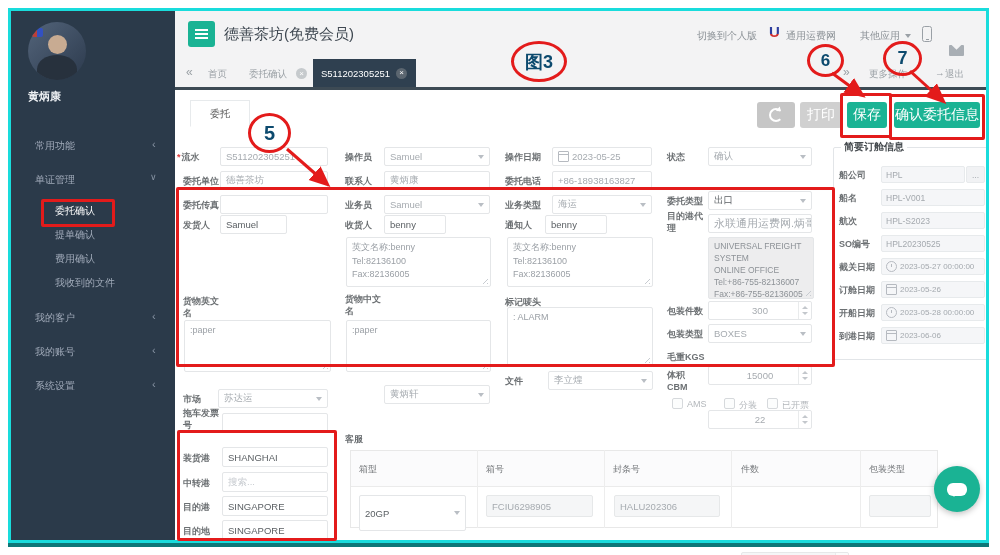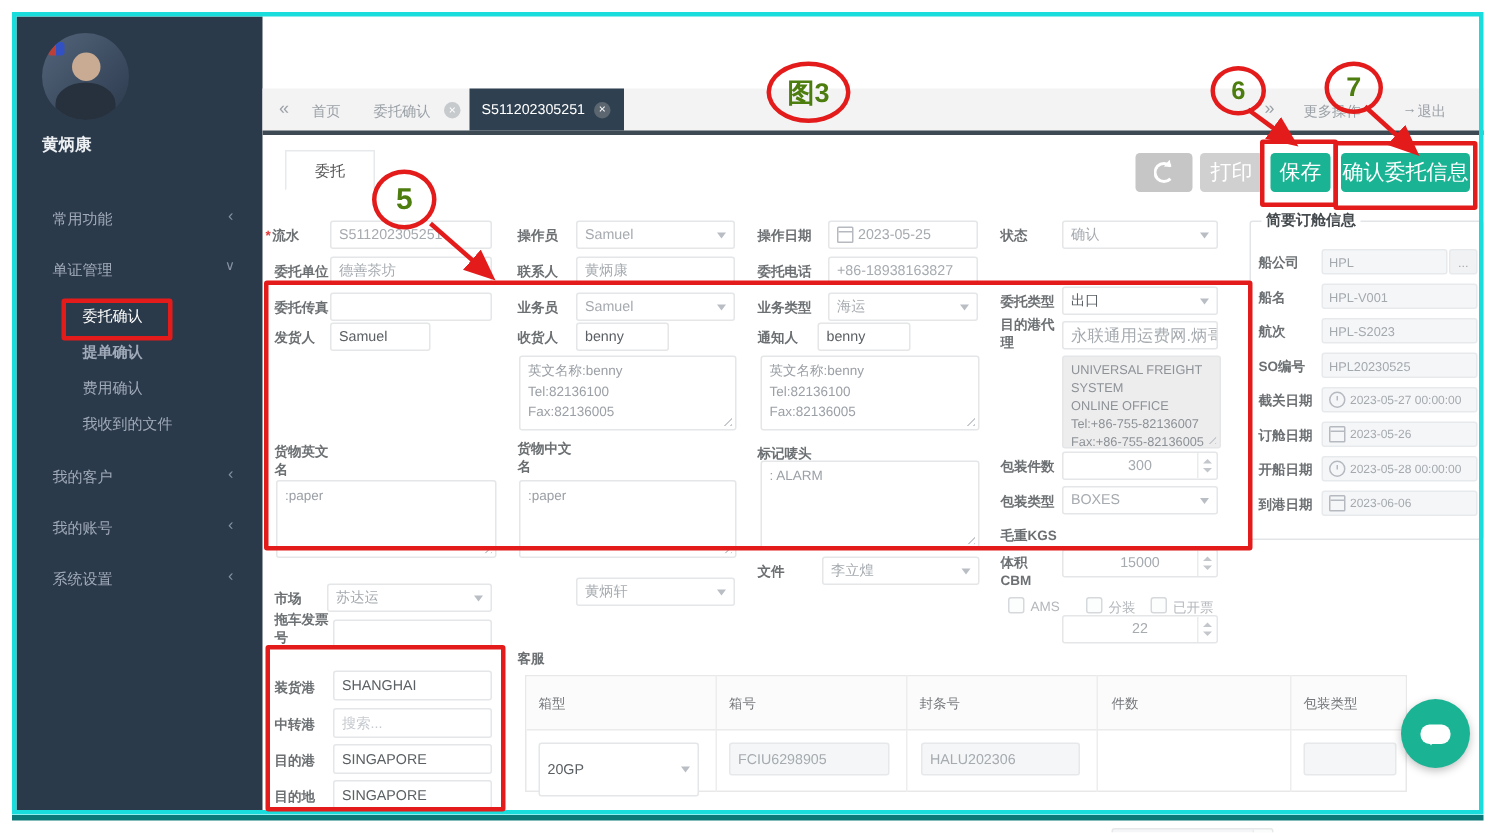--- a/index.html
+++ b/index.html
@@ -76,21 +76,21 @@
   .thead{background:#fbfbfc;border-bottom:1px solid #ebebeb;}
   .th{font-size:9px;color:#74777a;}
   .vline{background:#ededed;}
   .tin{background:#f5f6f7;border:1px solid #e6e8e9;}
   
   .fab{border-radius:50%;background:#1ab394;box-shadow:0 2px 6px rgba(0,0,0,.25);display:flex;align-items:center;justify-content:center;cursor:pointer;z-index:30;}
   .ico-chat{width:20px;height:13px;background:#fff;border-radius:6px;position:relative;}
   .ico-chat::after{content:"";position:absolute;left:4px;bottom:-4px;border:3px solid transparent;border-top:5px solid #fff;}
   
   .redbox{border:3px solid #e31b1b;border-radius:2px;z-index:55;pointer-events:none;}
-  .circ{border:3px solid #e31b1b;border-radius:50%;color:#4d7c0f;font-weight:bold;display:flex;align-items:center;justify-content:center;z-index:56;pointer-events:none;background:transparent;}
+  .circ{border:3px solid #e31b1b;border-radius:50%;color:#0c4a6e;font-weight:bold;display:flex;align-items:center;justify-content:center;z-index:56;pointer-events:none;background:transparent;}
 </style>
 </head>
 <body>
 
 <div id="app">
 
   <div class="ab sidebar" style="left:11px;top:11px;width:164px;height:529px;">
     <div class="ab avatar" style="left:17px;top:11px;width:58px;height:58px;">
       <span class="head"></span>
       <span class="torso"></span>
@@ -98,34 +98,47 @@
     </div>
     <div class="ab sname" style="left:17px;top:78px;">黄炳康</div>
 
     <div class="ab mitem" style="left:24px;top:128px;">常用功能</div>
     <div class="ab chvl" style="left:141px;top:127px;">‹</div>
 
     <div class="ab mitem" style="left:24px;top:162px;">单证管理</div>
     <div class="ab chvl" style="left:139px;top:161px;font-size:9px;">∨</div>
 
     <div class="ab mitem mactive" style="left:44px;top:193px;">委托确认</div>
-    <div class="ab mitem" style="left:44px;top:217px;font-weight:bold;">提单确认</div>
+    <div class="ab mitem" style="left:44px;top:217px;">提单确认</div>
     <div class="ab mitem" style="left:44px;top:241px;">费用确认</div>
     <div class="ab mitem" style="left:44px;top:265px;">我收到的文件</div>
 
     <div class="ab mitem" style="left:24px;top:300px;">我的客户</div>
     <div class="ab chvl" style="left:141px;top:299px;">‹</div>
 
     <div class="ab mitem" style="left:24px;top:334px;">我的账号</div>
     <div class="ab chvl" style="left:141px;top:333px;">‹</div>
 
     <div class="ab mitem" style="left:24px;top:368px;">系统设置</div>
     <div class="ab chvl" style="left:141px;top:367px;">‹</div>
   </div>
 
+  <div class="ab topbar" style="left:175px;top:11px;width:814px;height:48px;">
+    <div class="ab burger" style="left:13px;top:10px;width:27px;height:26px;">
+        <i></i>
+      </div>
+    <div class="ab title" style="left:49px;top:14px;">德善茶坊(免费会员)</div>
+    <div class="ab toplink" style="left:522px;top:18px;">切换到个人版</div>
+    <div class="ab ulogo" style="left:594px;top:12px;">U</div>
+    <div class="ab toplink" style="left:611px;top:18px;">通用运费网</div>
+    <div class="ab toplink" style="left:685px;top:18px;">其他应用</div>
+    <div class="ab caret" style="left:730px;top:23px;"></div>
+    <div class="ab ico-phone" style="left:747px;top:15px;"></div>
+    <div class="ab ico-mail" style="left:774px;top:18px;"></div>
+  </div>
 
   <div class="ab tabbar" style="left:175px;top:59px;width:814px;height:31px;">
     <div class="ab tabtxt" style="left:11px;top:6px;font-size:12px;">«</div>
     <div class="ab tabtxt" style="left:33px;top:9px;">首页</div>
     <div class="ab tabtxt" style="left:74px;top:9px;">委托确认</div>
     <div class="ab tclose tcg" style="left:121px;top:9px;">×</div>
     <div class="ab tabactive" style="left:138px;top:0;width:103px;height:28px;">
       <span>S511202305251</span>
       <span class="tclose tcd">×</span>
     </div>

